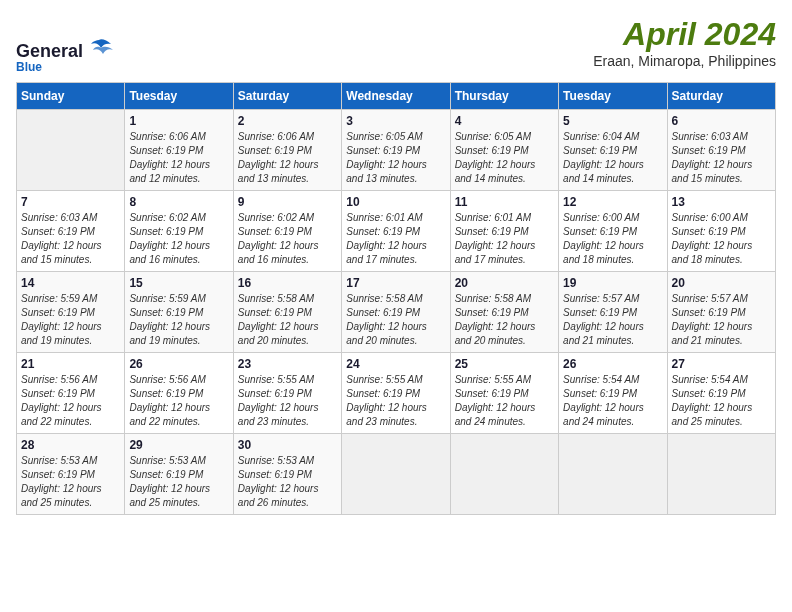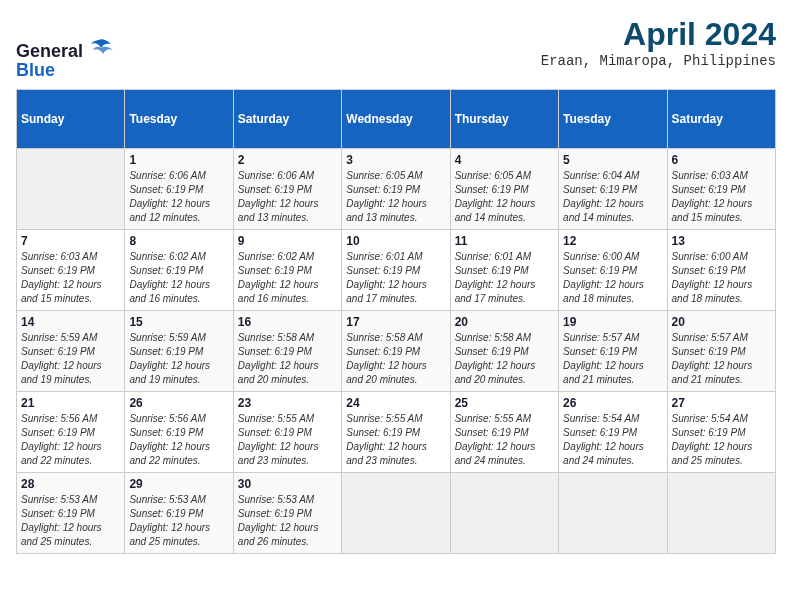--- a/index.html
+++ b/index.html
@@ -20,46 +20,46 @@
       display: flex;
       align-items: center;
       gap: 4px;
     }
     .logo-text-general {
       font-size: 18px;
       font-weight: bold;
       color: #1a1a2e;
     }
     .logo-text-blue {
-      font-size: 18px;
+      font-size: 12px;
       font-weight: bold;
       color: #1565c0;
     }
     .title-area {
       text-align: right;
     }
     .month-title {
       font-size: 32px;
       font-weight: bold;
-      color: #0c4a6e;
+      color: #4d7c0f;
+      font-style: italic;
     }
     .subtitle {
       font-size: 14px;
       color: #333;
-      font-family: Liberation Mono, monospace;
     }
     table {
       width: 100%;
       border-collapse: collapse;
       font-size: 11px;
     }
     thead tr th {
       background-color: #1565c0;
       color: #fff;
-      padding: 22px 4px;
+      padding: 6px 4px;
       text-align: left;
       font-size: 12px;
       font-weight: bold;
       border: 1px solid #ccc;
     }
     tbody tr td {
       border: 1px solid #ccc;
       vertical-align: top;
       padding: 4px;
       min-height: 80px;

